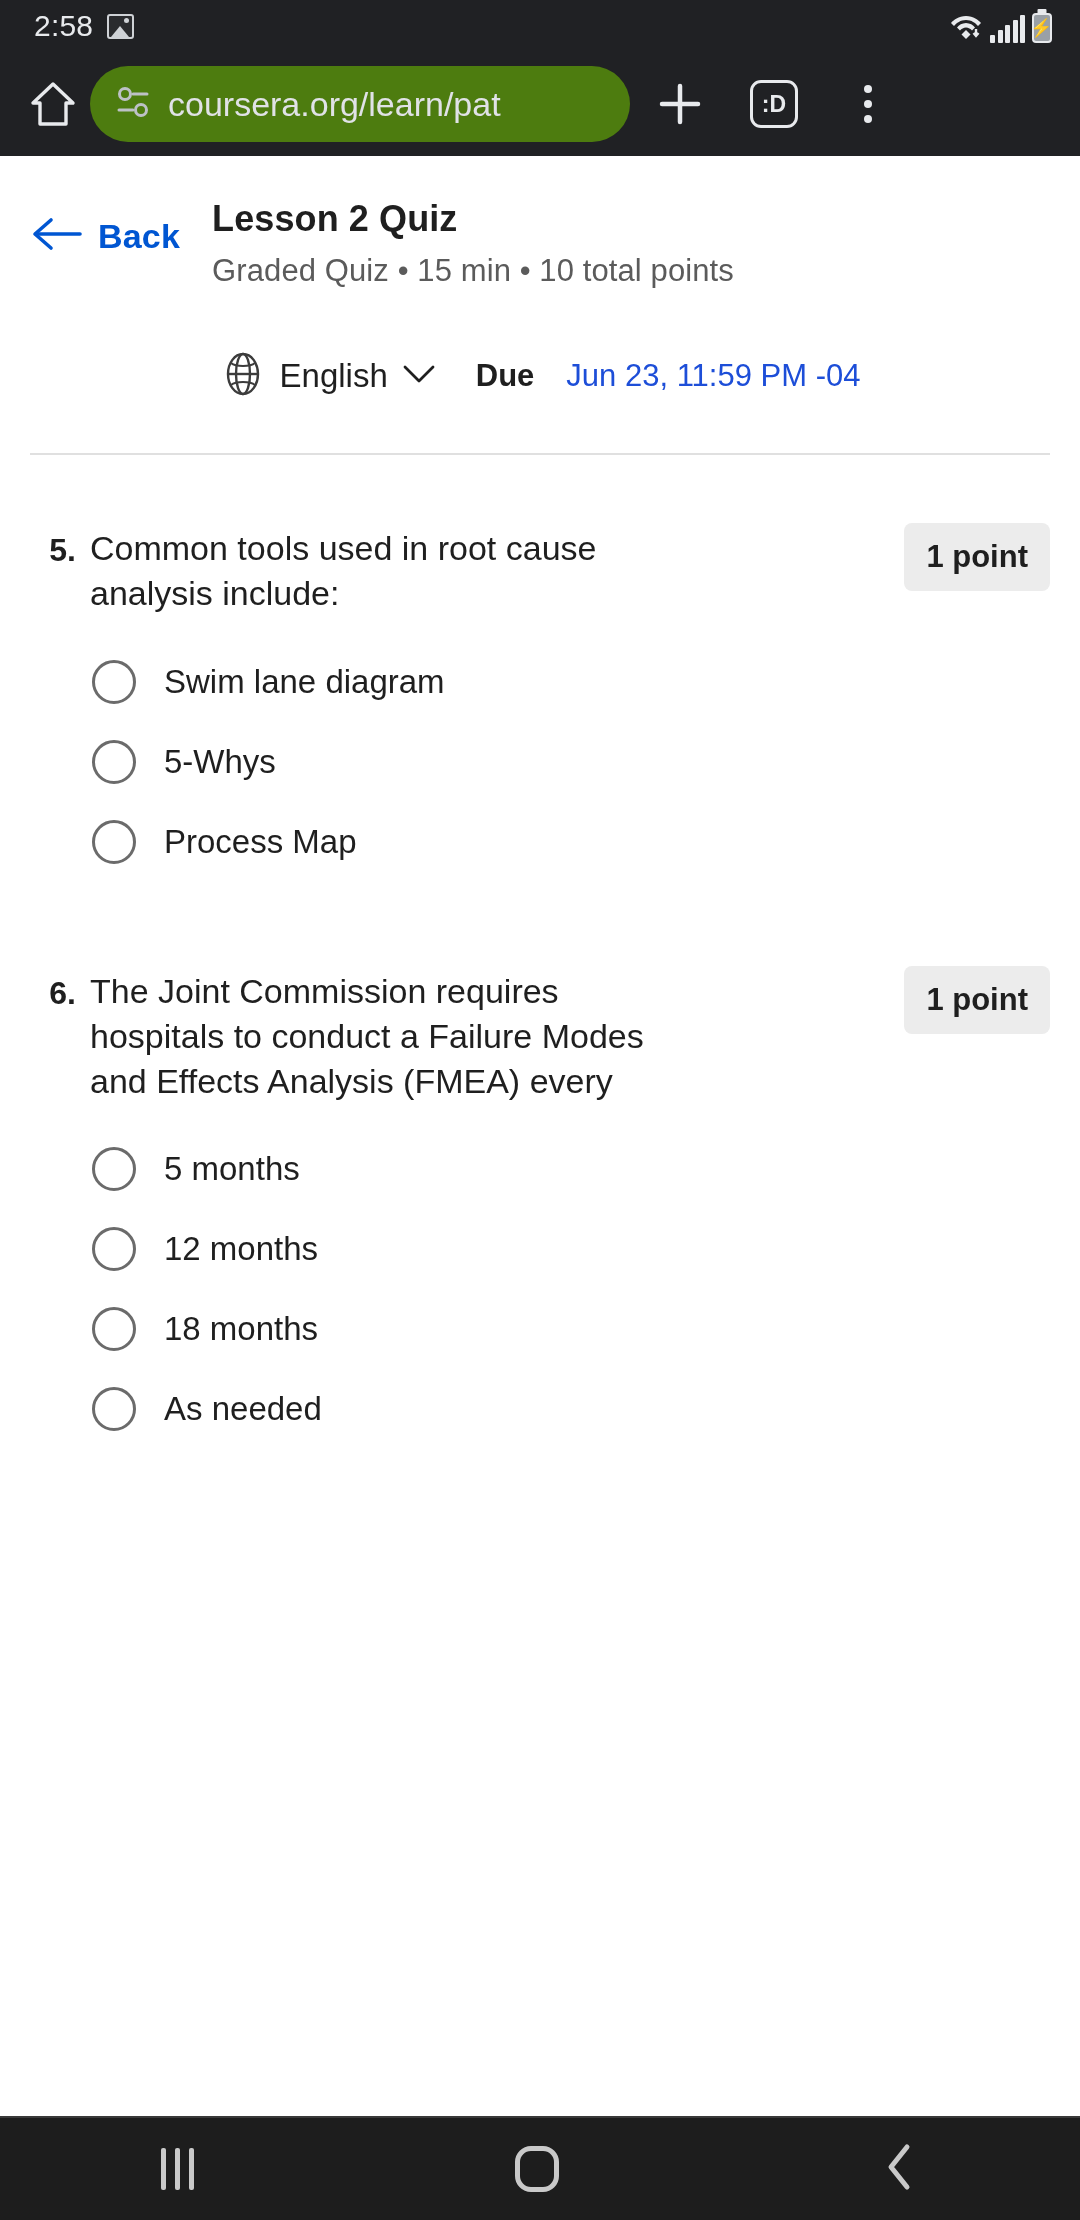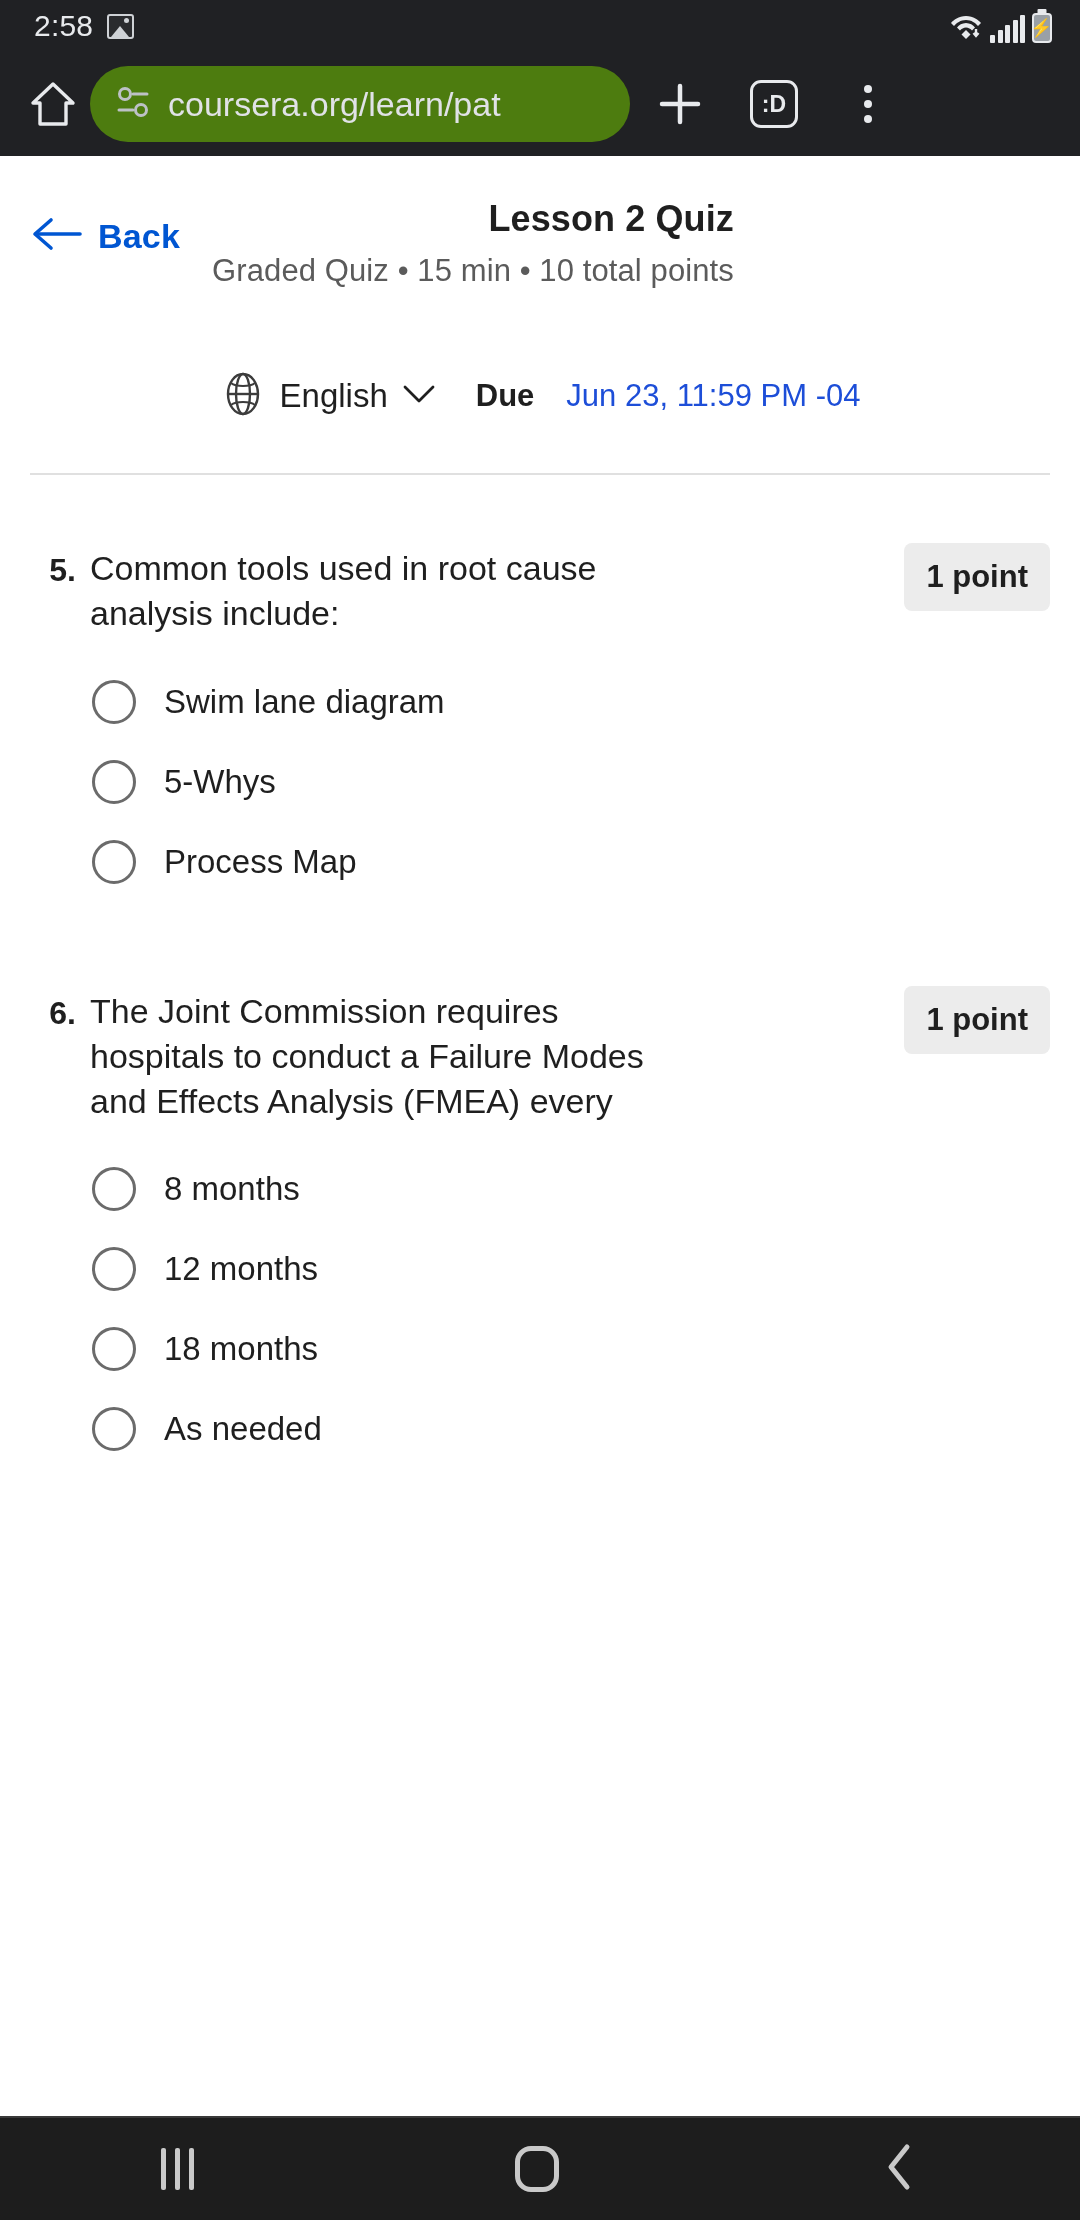--- a/index.html
+++ b/index.html
@@ -154,35 +154,35 @@
     color: #0056d2;
     padding-top: 22px;
     flex: 0 0 auto;
   }
   .back-label {
     color: #0056d2;
     font-size: 34px;
     font-weight: bold;
     letter-spacing: .2px;
   }
-  .title-block { padding-left: 22px; padding-top: 4px; text-align: right; }
+  .title-block { padding-left: 22px; padding-top: 4px; }
   .quiz-title {
     font-size: 36px;
     font-weight: bold;
     color: #1f1f1f;
     letter-spacing: .1px;
   }
   .quiz-sub {
     margin-top: 13px;
     font-size: 31px;
     color: #5b5b5b;
     letter-spacing: .1px;
   }
   .meta-row {
-    margin-top: 82px;
+    margin-top: 62px;
     display: flex;
     align-items: center;
     justify-content: center;
     gap: 22px;
   }
   .lang-select {
     display: flex;
     align-items: center;
     gap: 14px;
   }
@@ -408,21 +408,21 @@
 
     <div class="question" style="padding-top:84px;">
       <div class="q-head">
         <span class="q-num">6.</span>
         <span class="q-text">The Joint Commission requires hospitals to conduct a Failure Modes and Effects Analysis (FMEA) every</span>
         <span class="q-points">1 point</span>
       </div>
       <div class="options">
         <div class="option">
           <span class="radio"></span>
-          <span class="option-label">8 months</span>
+          <span class="option-label">5 months</span>
         </div>
         <div class="option">
           <span class="radio"></span>
           <span class="option-label">12 months</span>
         </div>
         <div class="option">
           <span class="radio"></span>
           <span class="option-label">18 months</span>
         </div>
         <div class="option">

